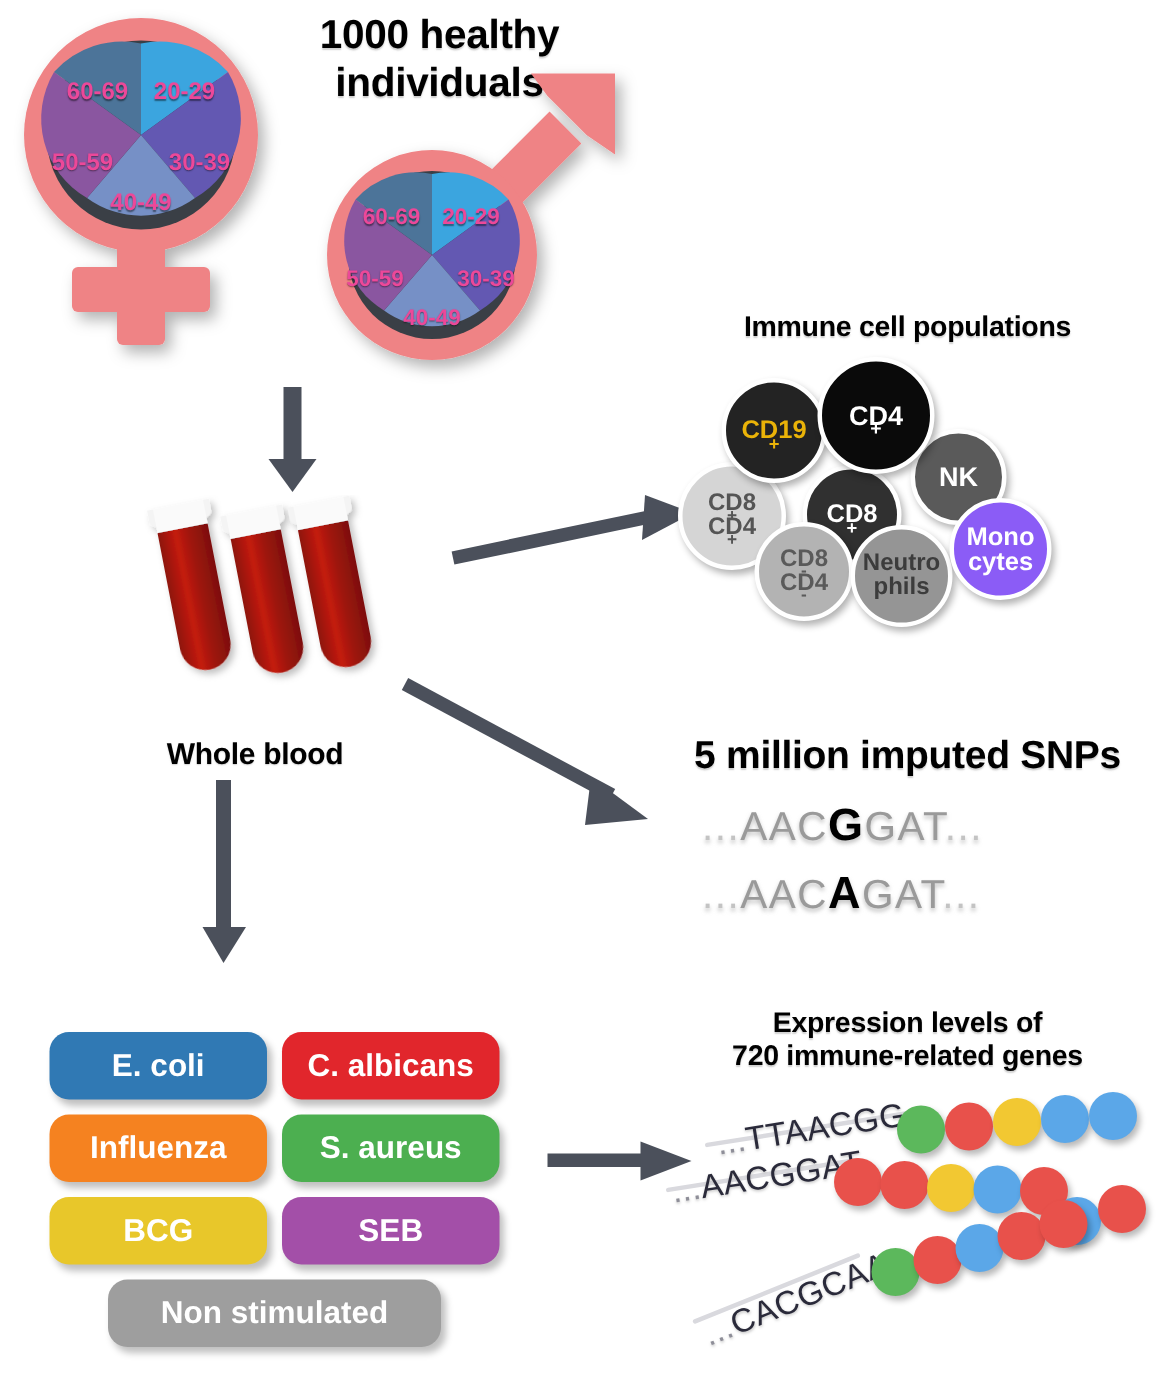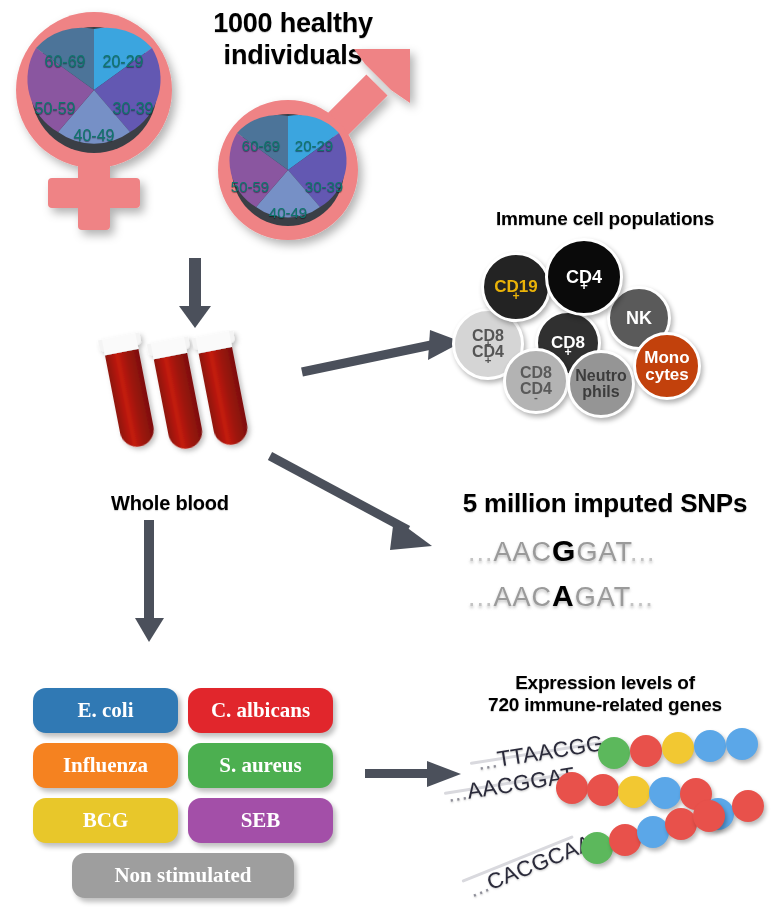--- a/index.html
+++ b/index.html
@@ -33,22 +33,22 @@
   #title-snps     { left: 455px; top: 488px; width: 300px; font-size: 26px; }
   #title-expr     { left: 450px; top: 672px; width: 310px; font-size: 19px; }
   #label-blood    { left: 60px;  top: 492px; width: 220px; font-size: 20px; }
 
   
   .sym-wrap { position: absolute; }
   .sym-svg  { display: block; overflow: visible; }
 
   .pie-label {
     position: absolute;
-    color: #0f766e;
-    font-weight: normal;
+    color: #ec4899;
+    font-weight: bold;
     white-space: nowrap;
     text-shadow: 0 1px 1px rgba(0,0,0,0.45);
     transform: translate(-50%, -50%);
     pointer-events: none;
   }
 
   
   #blood-tubes { left: 96px; top: 330px; }
 
   
@@ -82,21 +82,21 @@
     color: #b9b9b9;
     text-shadow: 0 2px 3px rgba(150,150,150,0.6);
     line-height: 1.5;
   }
   .snp-row .dim  { color: #c3c3c3; }
   .snp-row .mid  { color: #9a9a9a; }
   .snp-row .snp  { color: #000000; font-weight: bold; font-size: 30px; }
 
   
   #stim-grid { left: 33px; top: 688px; width: 300px; }
-  .stim-row { display: flex; gap: 10px; margin-bottom: 10px; font-family: Liberation Serif, serif; }
+  .stim-row { display: flex; gap: 10px; margin-bottom: 10px; }
   .stim-box {
     border-radius: 13px;
     color: #ffffff;
     font-weight: bold;
     font-size: 21px;
     display: flex;
     align-items: center;
     justify-content: center;
     height: 45px;
     box-shadow: 3px 4px 5px rgba(0,0,0,0.25);
@@ -307,21 +307,21 @@
       </div>
     </div>
 
     <div class="cell-circle" style="left:112px; top:112px; width:68px; height:68px; background:#959595; color:#3c3c3c; font-size:16px; z-index:7;">
       <div>
         <span>Neutro</span>
         <span>phils</span>
       </div>
     </div>
 
-    <div class="cell-circle" style="left:178px; top:94px; width:68px; height:68px; background:#c2410c; color:#ffffff; font-size:17px; z-index:8;">
+    <div class="cell-circle" style="left:178px; top:94px; width:68px; height:68px; background:#8b5cf6; color:#ffffff; font-size:17px; z-index:8;">
       <div>
         <span>Mono</span>
         <span>cytes</span>
       </div>
     </div>
   </div>
 
   <div class="heading abs" id="title-snps">5 million imputed SNPs</div>
 
   <div class="abs" id="snp-block">

